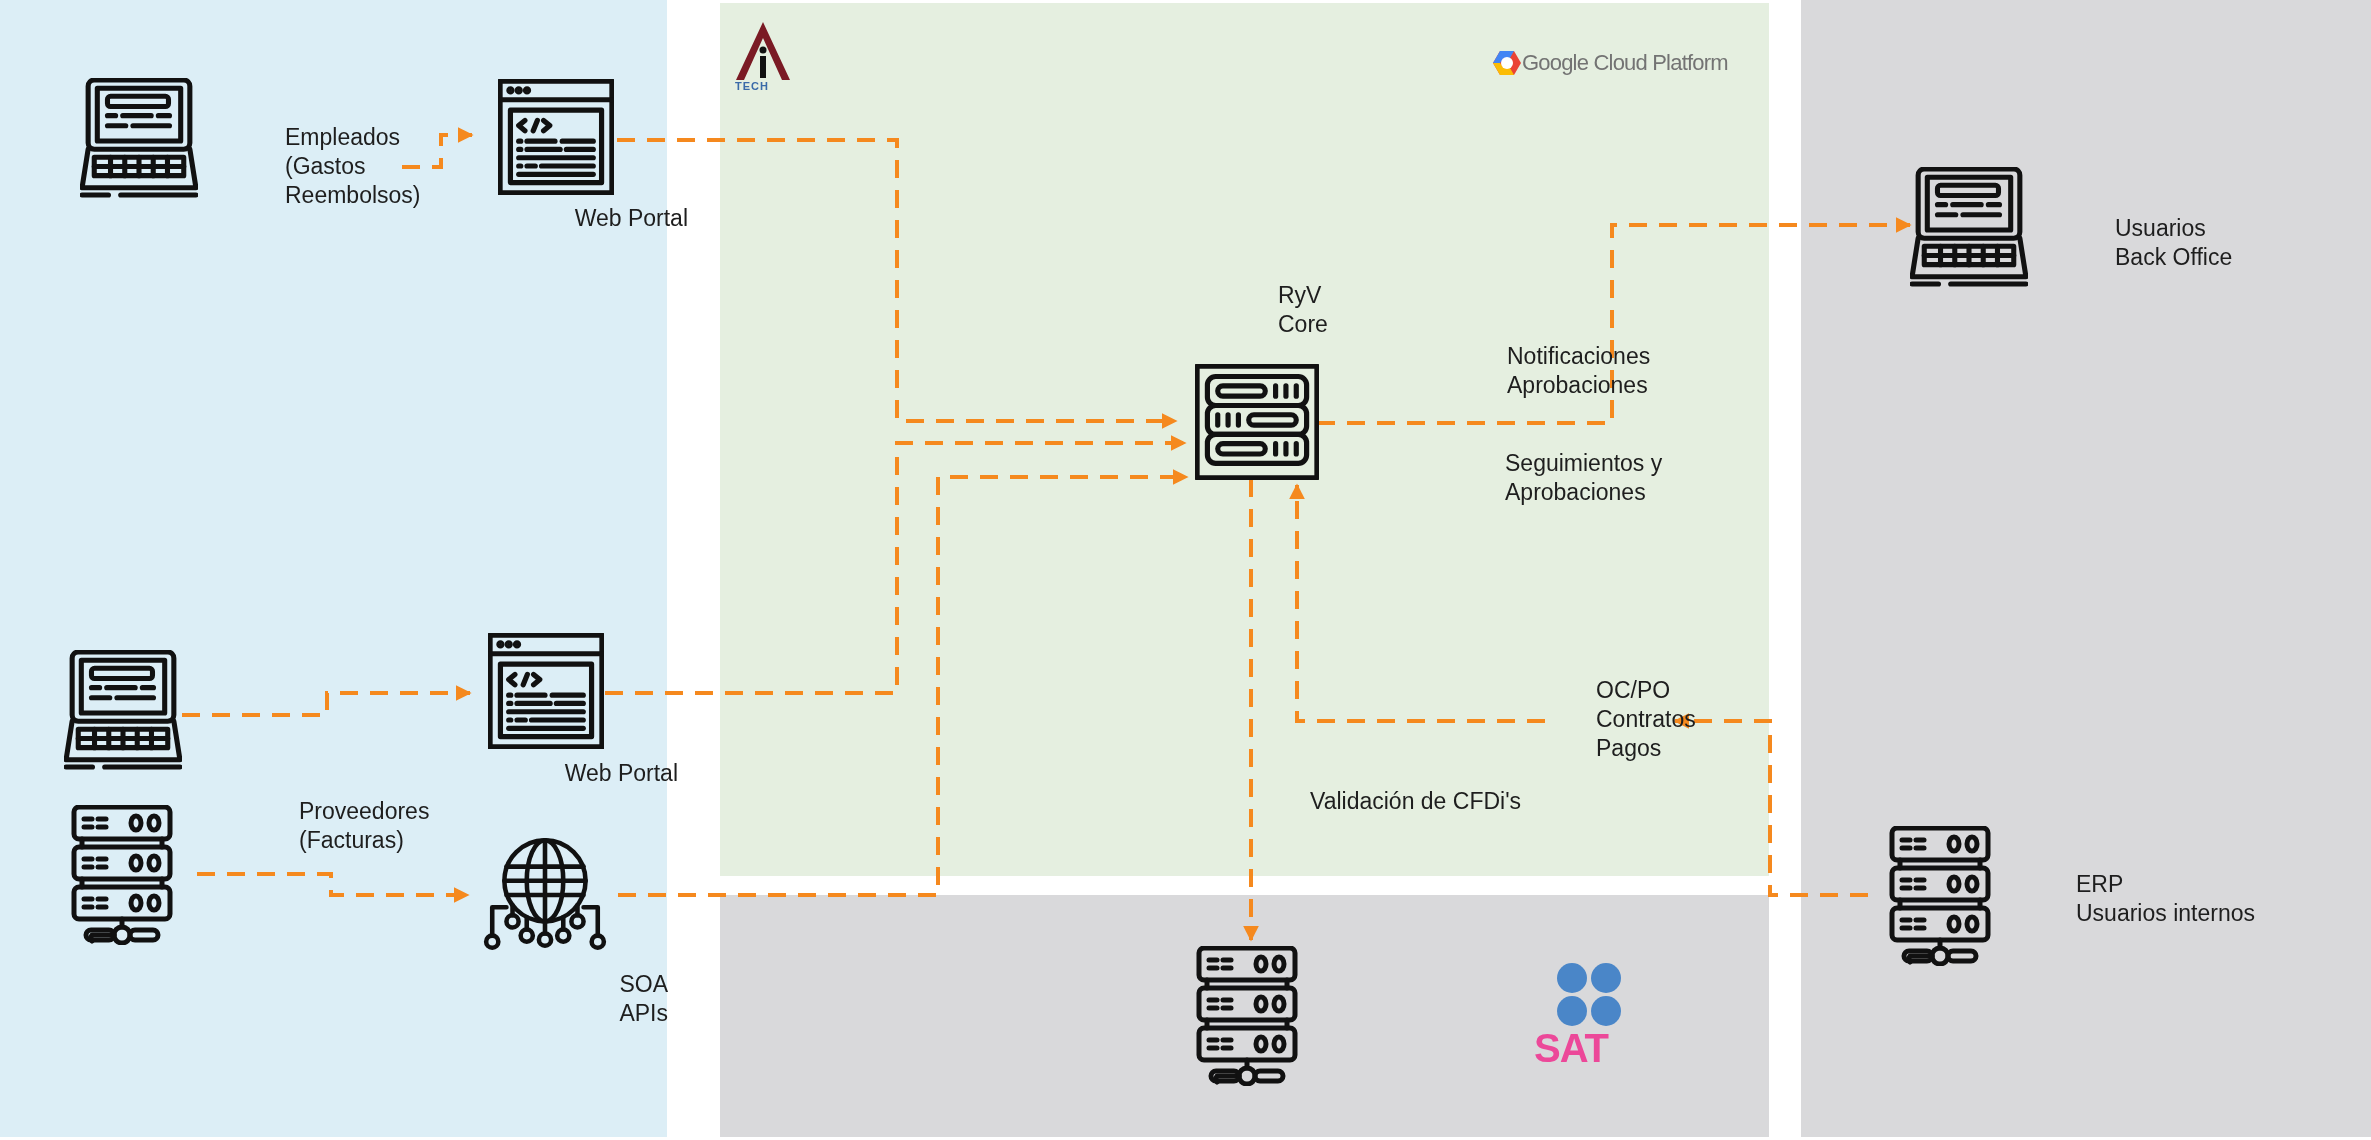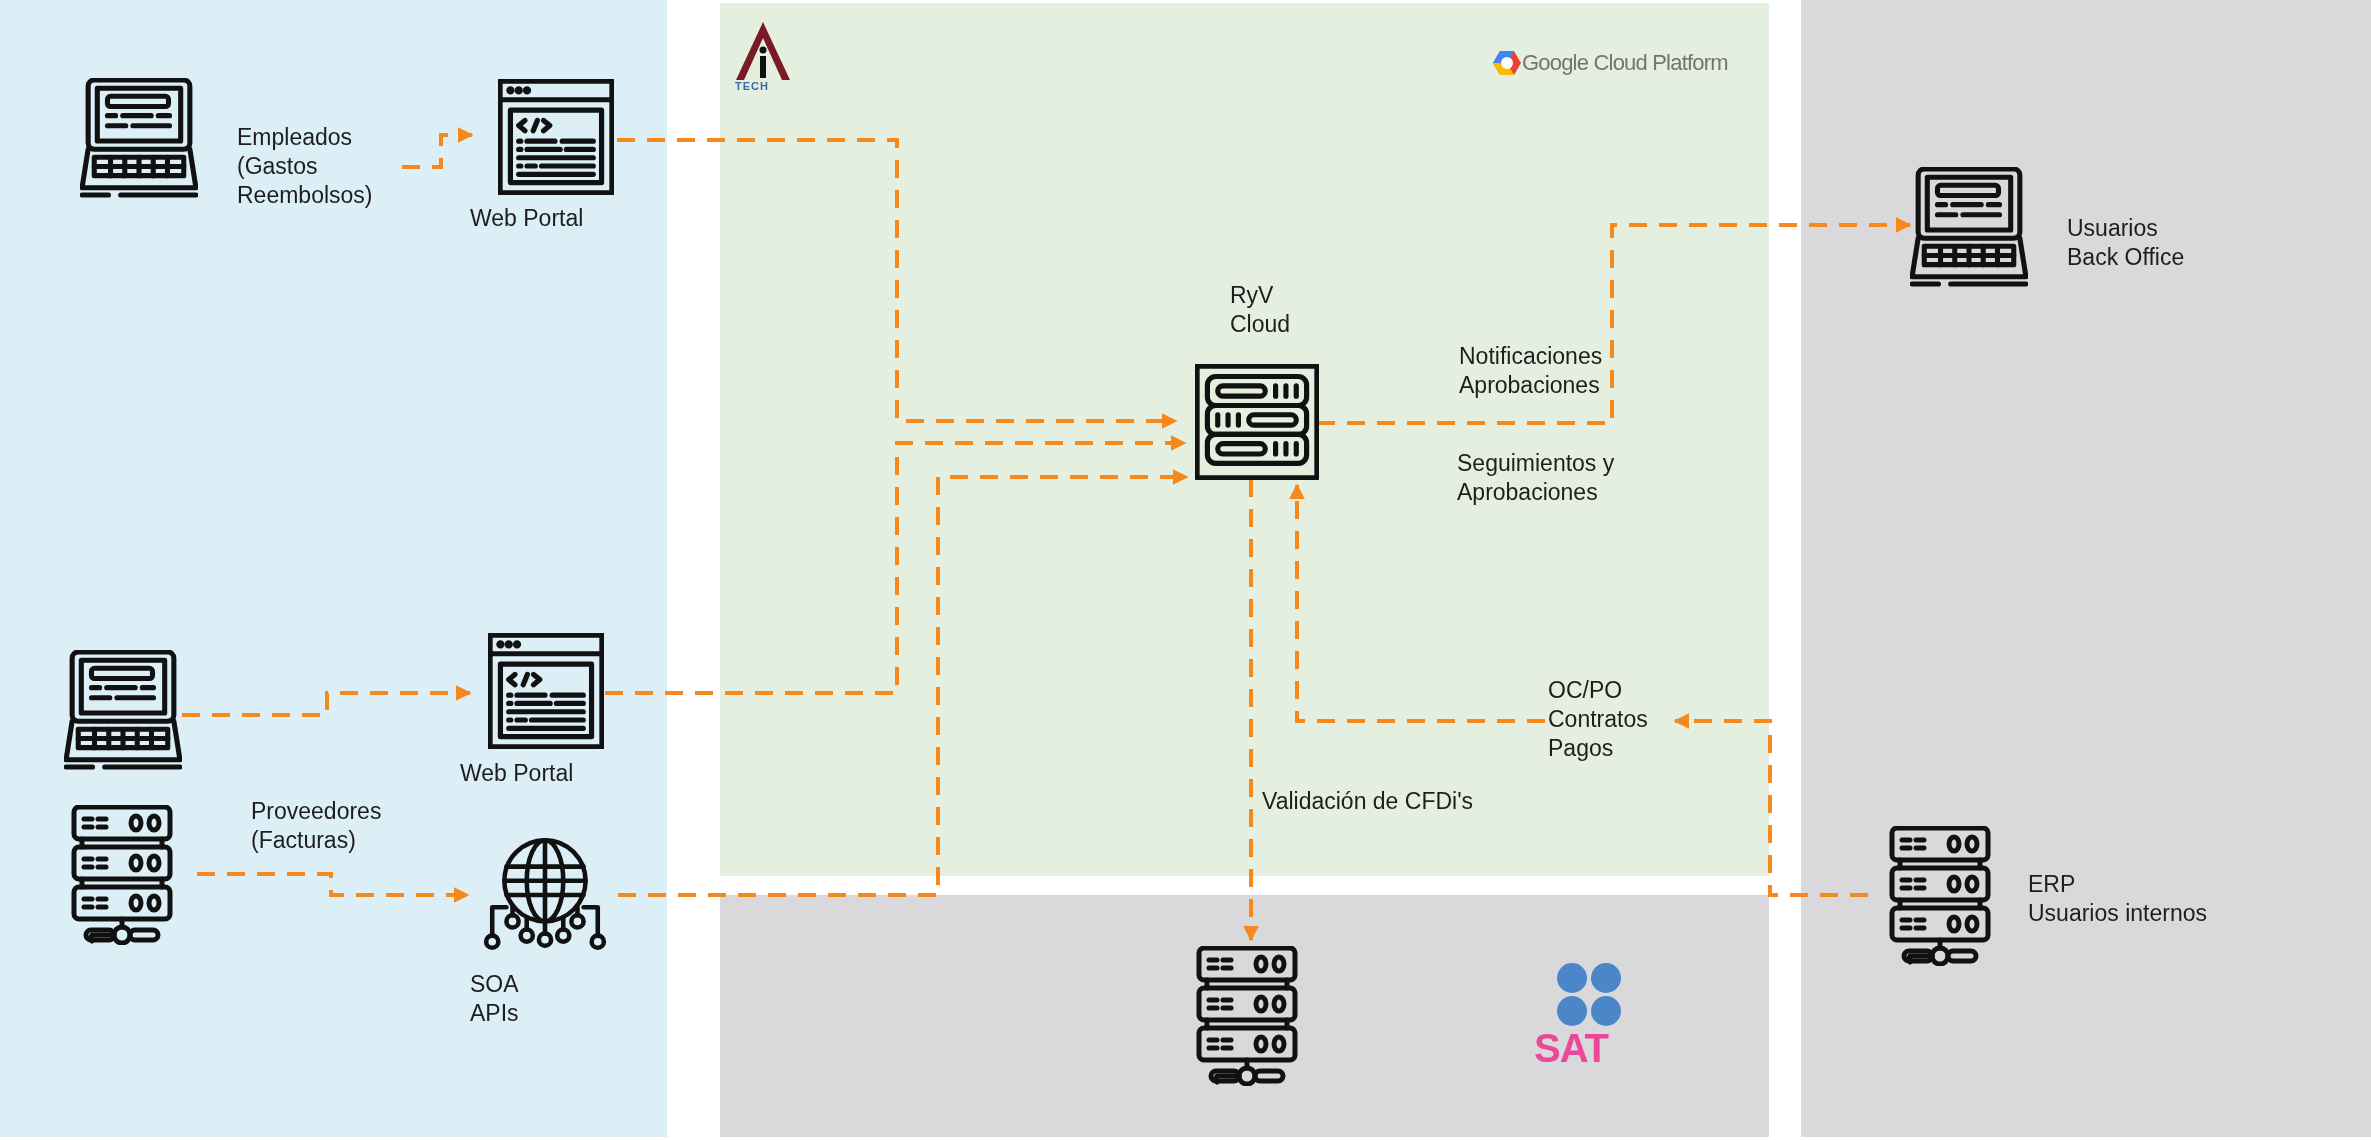--- a/index.html
+++ b/index.html
@@ -2,22 +2,22 @@
 <html><head>
 <meta charset="utf-8">
 <style>
   html,body{margin:0;padding:0;background:#ffffff;}
   body{width:2371px;height:1140px;position:relative;overflow:hidden;font-family:"Liberation Sans",sans-serif;color:#1a1a1a;}
   .panel{position:absolute;}
   #panel-clients{left:0;top:0;width:667px;height:1137px;background:#dceef6;}
   #panel-gcp{left:720px;top:3px;width:1049px;height:873px;background:#e5efe0;}
   #panel-sat{left:720px;top:895px;width:1049px;height:242px;background:#d9d9db;}
   #panel-internal{left:1801px;top:0;width:570px;height:1137px;background:#d9d9db;}
-  .lbl{position:absolute;font-size:23px;line-height:29px;white-space:pre-line;color:#1e1e1e;}
-  .lbl.center{text-align:left;}
+  .lbl{position:absolute;font-size:23px;line-height:29px;white-space:pre-line;color:#1e1e1e;margin-left:48px;}
+  .lbl.center{text-align:right;}
   svg.layer{position:absolute;left:0;top:0;width:2371px;height:1140px;}
   .icon{position:absolute;}
   .gcp-text{position:absolute;left:1522px;top:50px;font-size:22px;color:#737373;letter-spacing:-0.8px;}
   .sat-text{position:absolute;left:1534px;top:1026px;font-size:40px;font-weight:bold;color:#ec4899;font-family:"Liberation Sans",sans-serif;letter-spacing:-1px;}
   .tech-text{position:absolute;left:735px;top:80px;font-size:11px;font-weight:bold;color:#3a6aa8;letter-spacing:1px;}
 </style>
 </head>
 <body>
 
 <div class="panel" id="panel-clients"></div>
@@ -215,21 +215,21 @@
 <svg class="icon" style="left:476px;top:836px" width="138" height="116" viewBox="0 0 136 114">
     <use href="#globe"></use>
   </svg>
 <div class="lbl center" style="left:470px;top:970px;width:150px">SOA
 APIs</div>
 
 <svg class="icon" style="left:1195px;top:364px" width="124" height="116" viewBox="0 0 120 112">
     <use href="#serverbox"></use>
   </svg>
 <div class="lbl" style="left:1230px;top:281px">RyV
-Cloud</div>
+Core</div>
 
 <svg class="icon" style="left:1910px;top:167px" width="118" height="120" viewBox="0 0 116 118">
     <use href="#laptop"></use>
   </svg>
 <div class="lbl" style="left:2067px;top:214px">Usuarios
 Back Office</div>
 
 <svg class="icon" style="left:1888px;top:826px" width="104" height="140" viewBox="0 0 100 140">
     <use href="#rack"></use>
   </svg>

